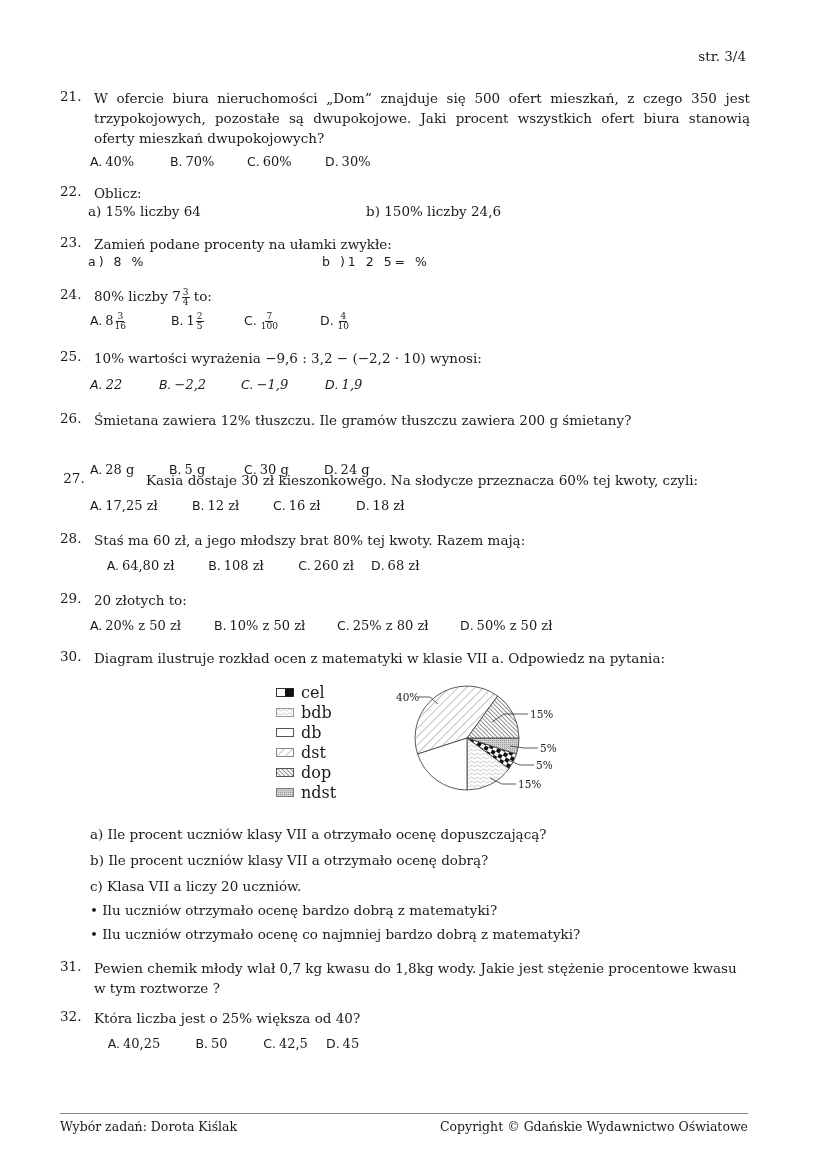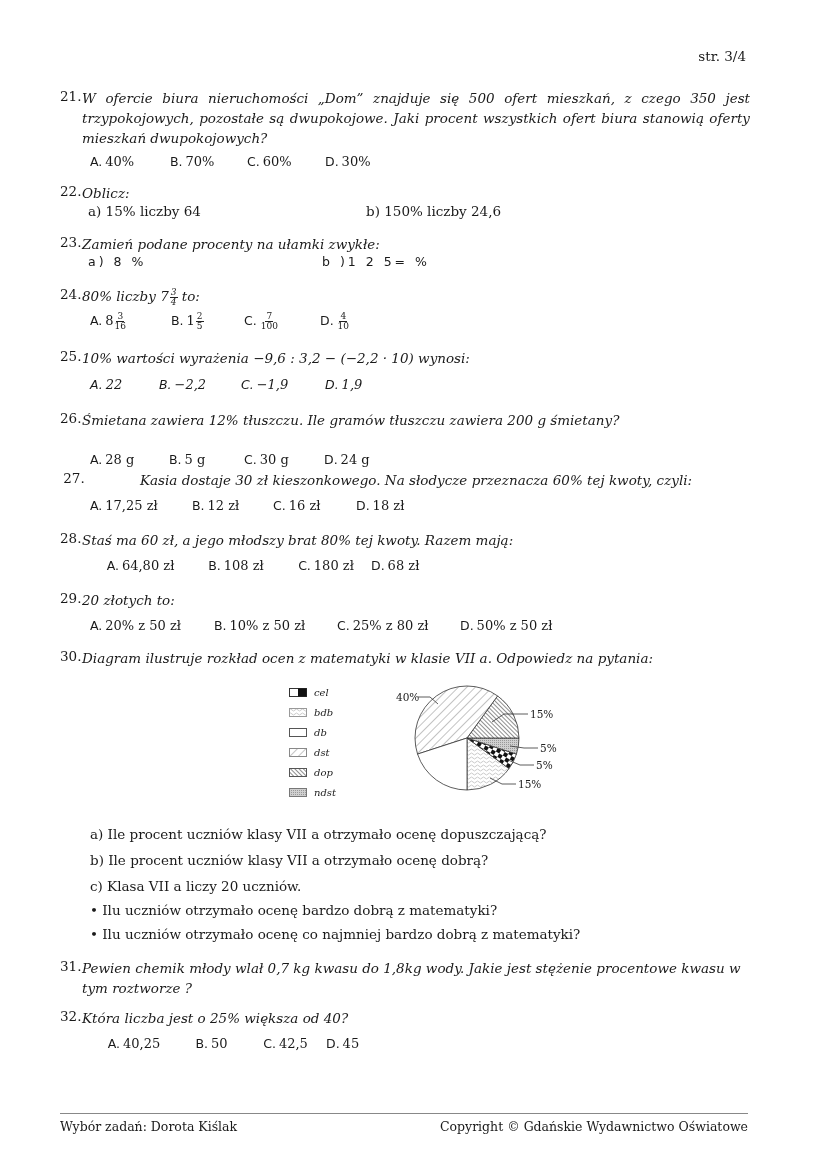--- a/index.html
+++ b/index.html
@@ -1,29 +1,29 @@
 <!DOCTYPE html>
 <html><head>
 <meta charset="utf-8">
 <style>
   html, body { margin:0; padding:0; background:#fff; }
   body { width:828px; height:1171px; position:relative; font-family:"DejaVu Serif", serif; color:#1a1a1a; font-size:13.5px; overflow:hidden; }
   .abs { position:absolute; }
   .pagenum { right:82px; top:48px; font-size:13.5px; }
   .q { position:absolute; left:60px; width:690px; }
   .qnum { position:absolute; left:0; top:0; width:28px; }
-  .qtext { margin-left:22px; line-height:20px;font-style:italic; }
+  .qtext { margin-left:34px; line-height:20px; }
   .opts { position:absolute; left:90px; display:flex; font-family:"DejaVu Sans", sans-serif; font-size:12.5px; }
   .opts .opt { white-space:nowrap; }
   .opts .lbl { margin-right:3px; }
   .serifval { font-family:"DejaVu Serif", serif; font-size:13px; }
   .sub { position:absolute; font-size:13.5px; }
   .frac { display:inline-flex; flex-direction:column; align-items:center; vertical-align:middle; font-size:9px; line-height:9px; margin-left:1px; }
   .frac .n { border-bottom:1px solid #222; padding:0 1px; }
-  .legend { position:absolute; left:289px; top:682px; font-size:10px;font-style:italic; }
+  .legend { position:absolute; left:276px; top:682px; font-size:16px; }
   .legend .row { display:flex; align-items:center; height:20px; }
   .legend .sw { width:18px; height:9px; margin-right:7px; }
   .footer-line { position:absolute; left:60px; width:688px; top:1113px; border-top:1px solid #888; }
   .footer { position:absolute; top:1119px; font-size:12.5px; }
   .scan { font-family:"DejaVu Sans", sans-serif; font-size:12.5px; letter-spacing:3px; }
 </style>
 </head>
 <body>
 
 <div class="abs pagenum">str. 3/4</div>
@@ -89,21 +89,21 @@
   <span class="opt" style="width:69px"><span class="lbl">A.</span><span class="serifval">22</span></span>
   <span class="opt" style="width:82px"><span class="lbl">B.</span><span class="serifval">−2,2</span></span>
   <span class="opt" style="width:84px"><span class="lbl">C.</span><span class="serifval">−1,9</span></span>
   <span class="opt"><span class="lbl">D.</span><span class="serifval">1,9</span></span>
 </div>
 
 <div class="q" style="top:410px;">
   <span class="qnum">26.</span>
   <div class="qtext">Śmietana zawiera 12% tłuszczu. Ile gramów tłuszczu zawiera 200 g śmietany?</div>
 </div>
-<div class="opts" style="top:452px;">
+<div class="opts" style="top:462px;">
   <span class="opt" style="width:79px"><span class="lbl">A.</span><span class="serifval">28 g</span></span>
   <span class="opt" style="width:75px"><span class="lbl">B.</span><span class="serifval">5 g</span></span>
   <span class="opt" style="width:80px"><span class="lbl">C.</span><span class="serifval">30 g</span></span>
   <span class="opt"><span class="lbl">D.</span><span class="serifval">24 g</span></span>
 </div>
 
 <div class="q" style="top:470px;text-align:center;">
   <span class="qnum">27.</span>
   <div class="qtext">Kasia dostaje 30 zł kieszonkowego. Na słodycze przeznacza 60% tej kwoty, czyli:</div>
 </div>
@@ -114,21 +114,21 @@
   <span class="opt"><span class="lbl">D.</span><span class="serifval">18 zł</span></span>
 </div>
 
 <div class="q" style="top:530px;">
   <span class="qnum">28.</span>
   <div class="qtext">Staś ma 60 zł, a jego młodszy brat 80% tej kwoty. Razem mają:</div>
 </div>
 <div class="opts" style="top:558px;text-align:center;">
   <span class="opt" style="width:101px"><span class="lbl">A.</span><span class="serifval">64,80 zł</span></span>
   <span class="opt" style="width:90px"><span class="lbl">B.</span><span class="serifval">108 zł</span></span>
-  <span class="opt" style="width:90px"><span class="lbl">C.</span><span class="serifval">180 zł</span></span>
+  <span class="opt" style="width:90px"><span class="lbl">C.</span><span class="serifval">260 zł</span></span>
   <span class="opt"><span class="lbl">D.</span><span class="serifval">68 zł</span></span>
 </div>
 
 <div class="q" style="top:590px;">
   <span class="qnum">29.</span>
   <div class="qtext">20 złotych to:</div>
 </div>
 <div class="opts" style="top:618px;">
   <span class="opt" style="width:124px"><span class="lbl">A.</span><span class="serifval">20% z 50 zł</span></span>
   <span class="opt" style="width:123px"><span class="lbl">B.</span><span class="serifval">10% z 50 zł</span></span>

